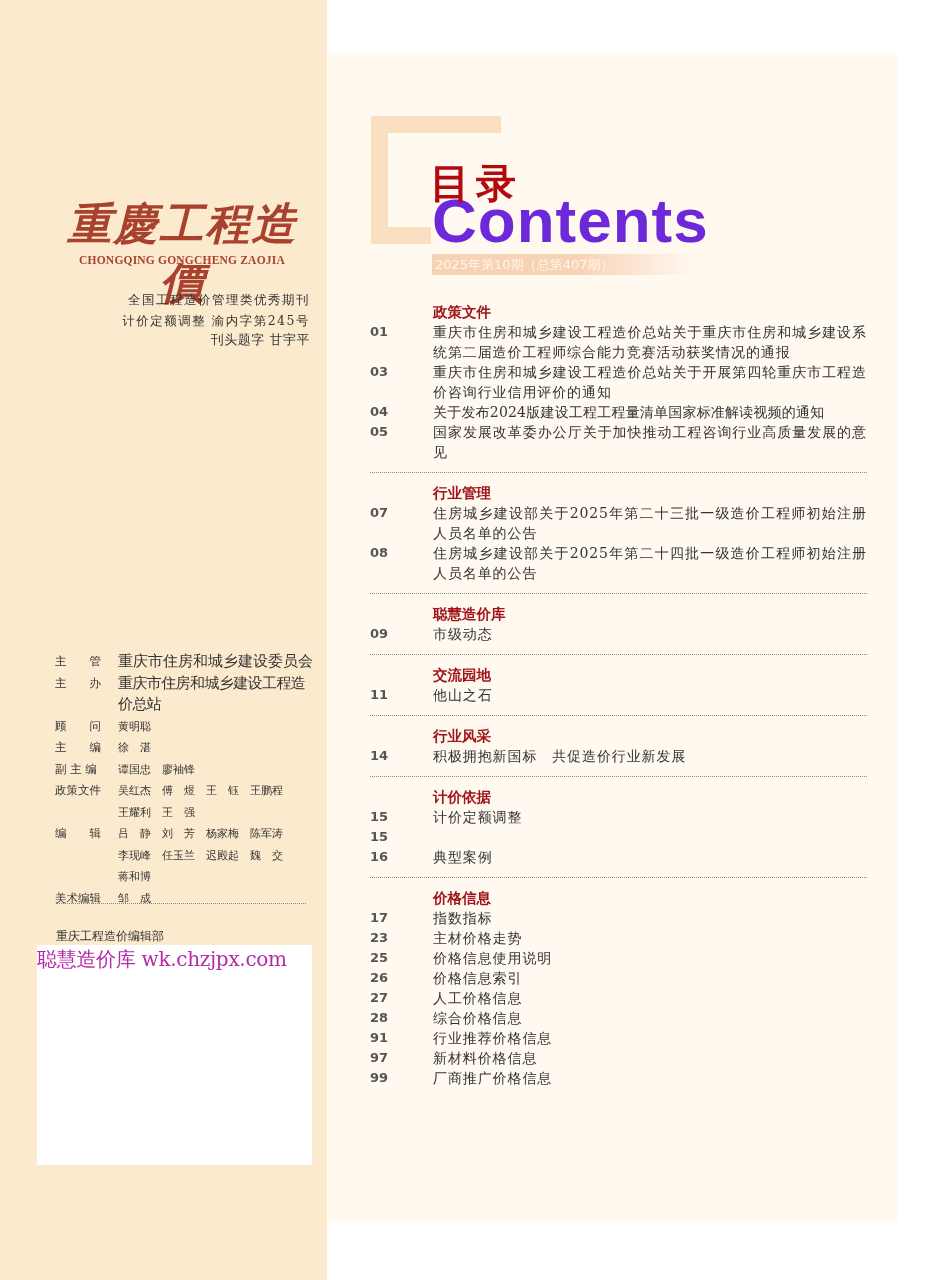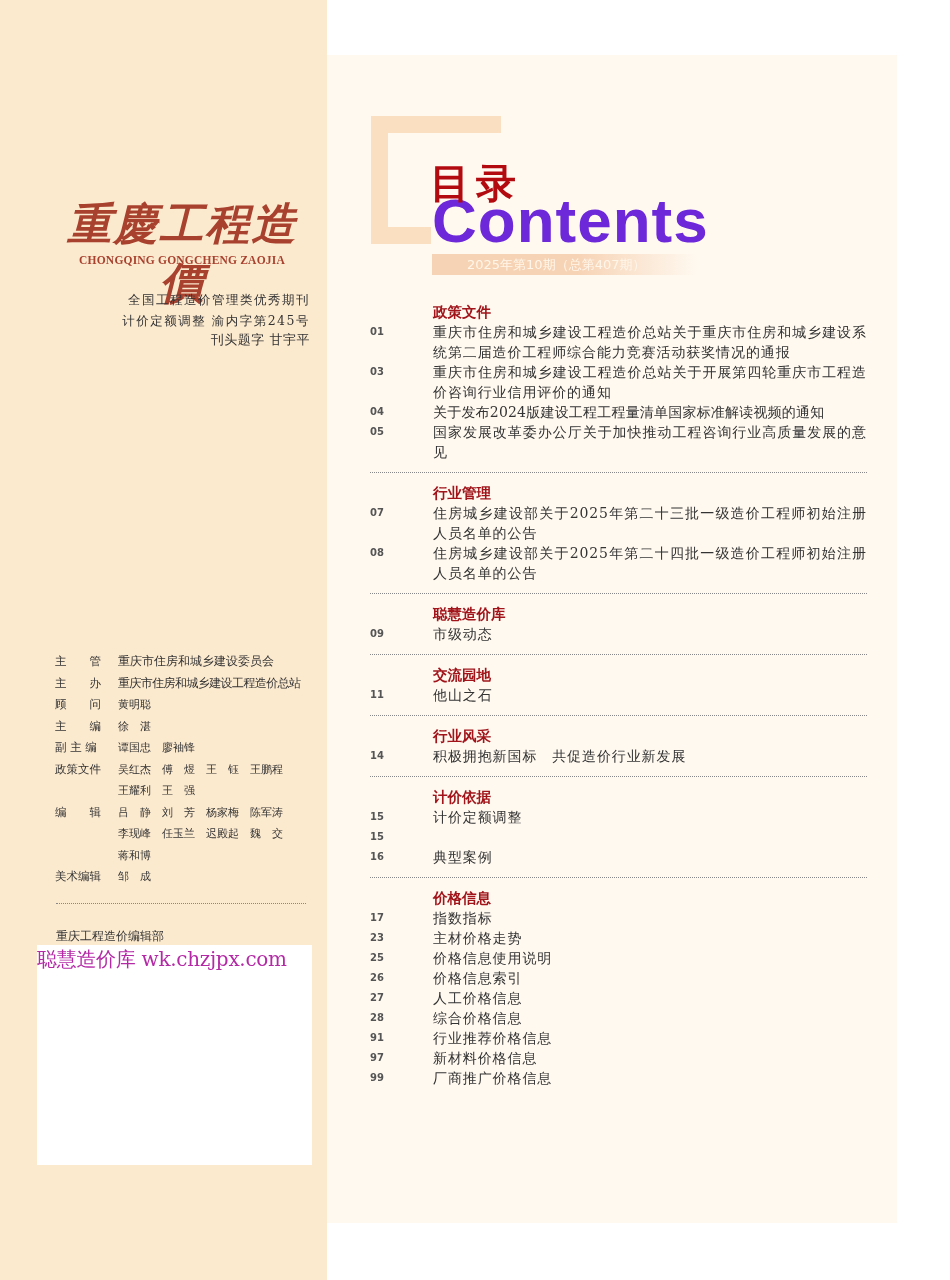--- a/index.html
+++ b/index.html
@@ -9,39 +9,39 @@
   .logo-cn{position:absolute;left:60px;top:195px;width:245px;text-align:center;font-family:"DejaVu Serif",serif;font-size:44px;font-weight:bold;color:#a8412e;letter-spacing:2px;font-style:italic;}
   .logo-en{position:absolute;left:62px;top:254px;width:240px;text-align:center;font-family:"Liberation Serif",serif;font-weight:bold;font-size:11.5px;color:#a8412e;letter-spacing:0.2px;}
   .tagline{position:absolute;left:60px;width:250px;text-align:right;font-size:12.5px;color:#333;letter-spacing:1.5px;}
   .tl1{top:292px;}
   .tl2{top:313px;}
   .tl3{top:331px;font-family:"DejaVu Sans",sans-serif;font-size:13px;letter-spacing:0.5px;}
   .masthead{position:absolute;left:55px;top:651px;width:260px;font-size:11.5px;color:#333;}
   .mh-row{display:flex;line-height:21.5px;}
   .mh-label{width:63px;flex:none;font-family:"DejaVu Sans",sans-serif;font-size:11.5px;white-space:pre;}
   .mh-value{flex:1;font-size:11px;white-space:pre-wrap;}
-  .mh-value.sans{font-family:"DejaVu Sans",sans-serif;font-size:12px;}
+  .mh-value.sans{font-family:"DejaVu Sans",sans-serif;font-size:15px;}
   .mh-divider{position:absolute;left:56px;top:903px;width:250px;border-top:1px dotted #888;}
   .editorial{position:absolute;left:56px;top:928px;font-family:"DejaVu Sans",sans-serif;font-size:12px;color:#333;}
   .watermark-box{position:absolute;left:37px;top:945px;width:275px;height:220px;background:#ffffff;}
   .watermark{position:absolute;left:37px;top:946px;width:280px;font-family:"DejaVu Serif",serif;font-size:20px;color:#b42aa6;white-space:nowrap;letter-spacing:-0.3px;}
   .bracket{position:absolute;left:371px;top:116px;width:130px;height:128px;}
   .bracket .top{position:absolute;left:0;top:0;width:130px;height:17px;background:#fbdfc1;}
   .bracket .left{position:absolute;left:0;top:0;width:17px;height:128px;background:#fbdfc1;}
   .bracket .bottom{position:absolute;left:0;top:111px;width:60px;height:17px;background:#fbdfc1;}
   .toc-title{position:absolute;left:430px;top:159px;font-family:"DejaVu Sans",sans-serif;font-weight:bold;font-size:40px;color:#b30a10;letter-spacing:6px;line-height:48px;}
   .contents-word{position:absolute;left:432px;top:188px;font-family:"Liberation Sans",sans-serif;font-weight:bold;font-size:62px;color:#6d28d9;letter-spacing:1px;line-height:66px;}
   .issue-band{position:absolute;left:432px;top:254px;width:265px;height:21px;background:linear-gradient(to right,#f7d3b5 0%,#f7d3b5 55%,rgba(250,220,190,0) 100%);}
-  .issue-text{position:absolute;left:435px;top:255px;font-family:"DejaVu Sans",sans-serif;font-size:13px;color:#fff6ea;line-height:19px;white-space:nowrap;margin-left:32px;}
+  .issue-text{position:absolute;left:435px;top:255px;font-family:"DejaVu Sans",sans-serif;font-size:13px;color:#fff6ea;line-height:19px;white-space:nowrap;}
   .toc{position:absolute;left:370px;top:302px;width:497px;}
   .section{padding-bottom:10px;border-bottom:1px dotted #888;margin-bottom:10px;}
   .section:last-child{border-bottom:none;}
   .sec-head{margin-left:63px;font-family:"DejaVu Sans",sans-serif;font-weight:bold;font-size:14.5px;color:#a0141a;line-height:20px;}
   .entry{display:flex;}
-  .entry-page{width:63px;flex:none;font-family:"DejaVu Sans",sans-serif;font-weight:bold;font-size:10px;color:#555;line-height:20px;}
+  .entry-page{width:63px;flex:none;font-family:"DejaVu Sans",sans-serif;font-weight:bold;font-size:13px;color:#555;line-height:20px;}
   .entry-title{flex:1;font-size:14px;color:#333;line-height:20px;letter-spacing:0.9px;text-align:justify;}
 </style>
 </head>
 <body>
 
 <div class="left-panel"></div>
 <div class="content-box"></div>
 
 <div class="logo-cn">重慶工程造價</div>
 <div class="logo-en">CHONGQING GONGCHENG ZAOJIA</div>

